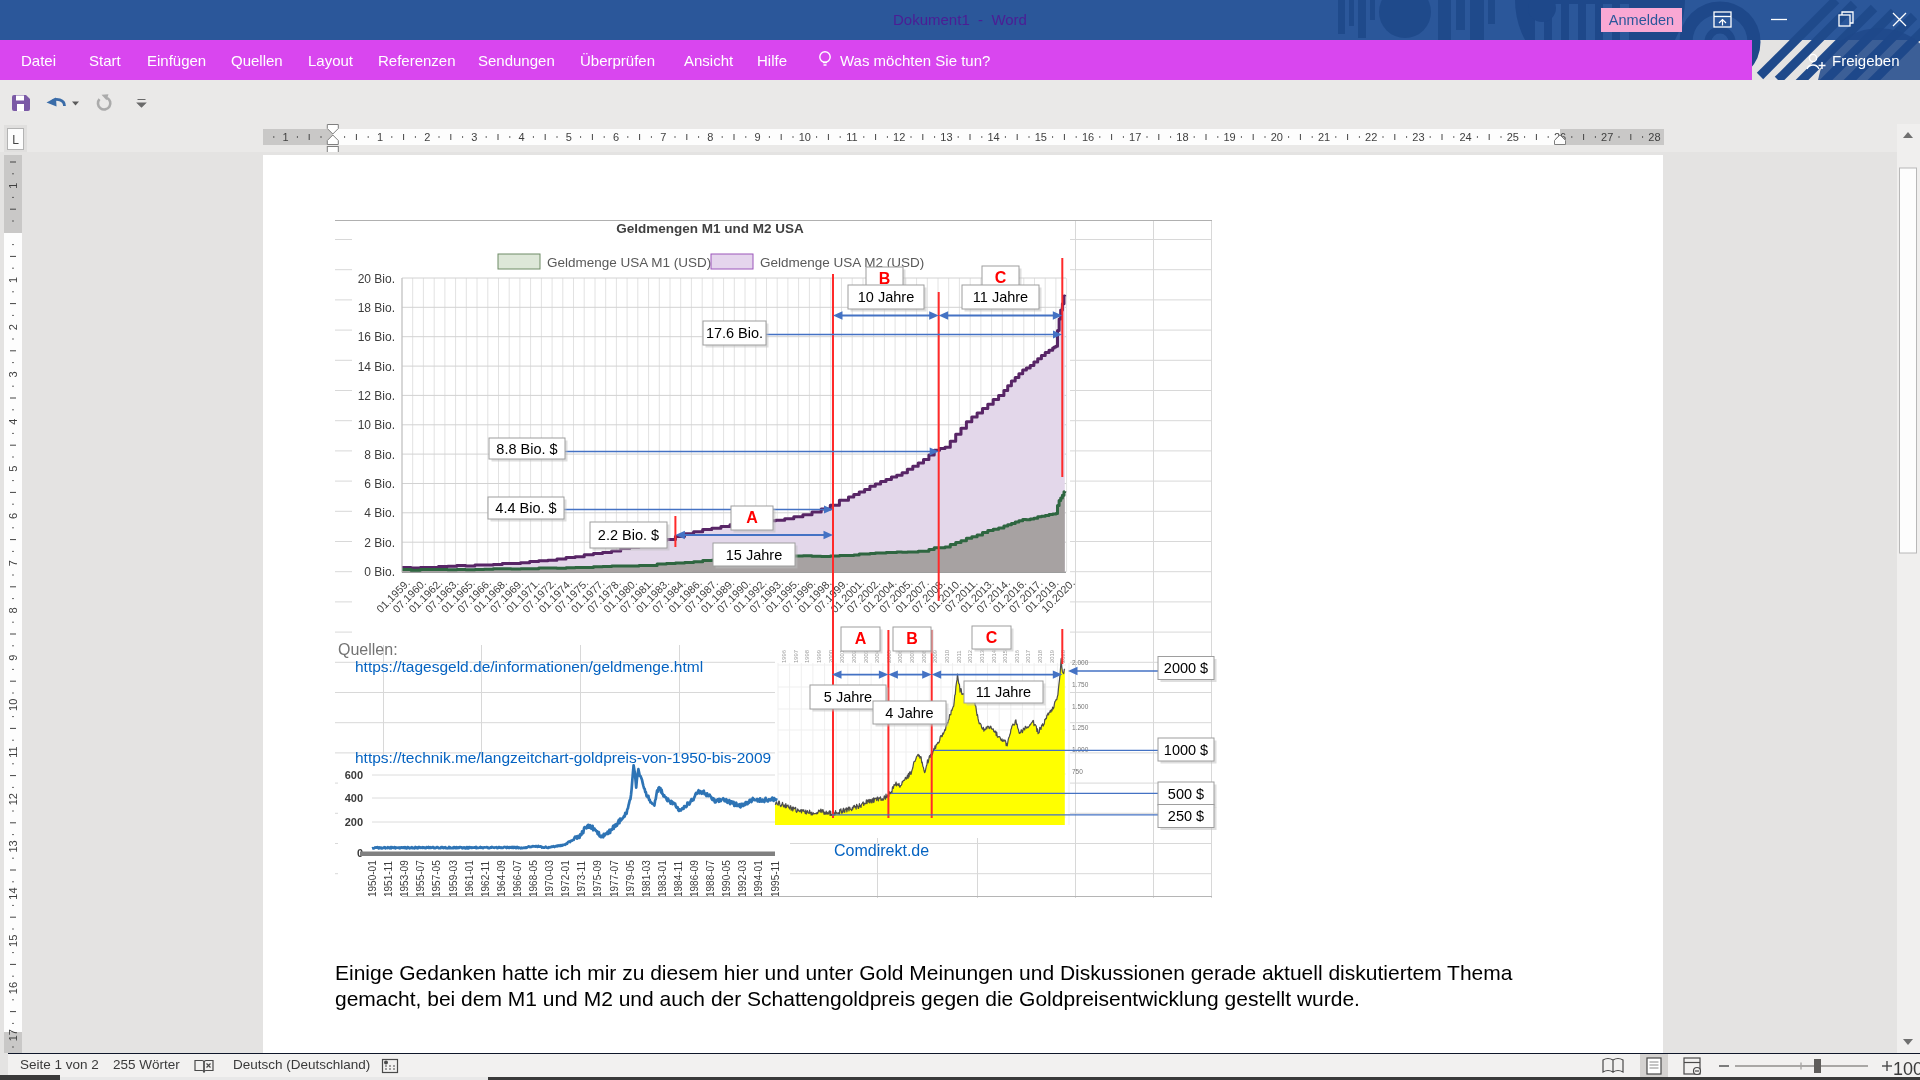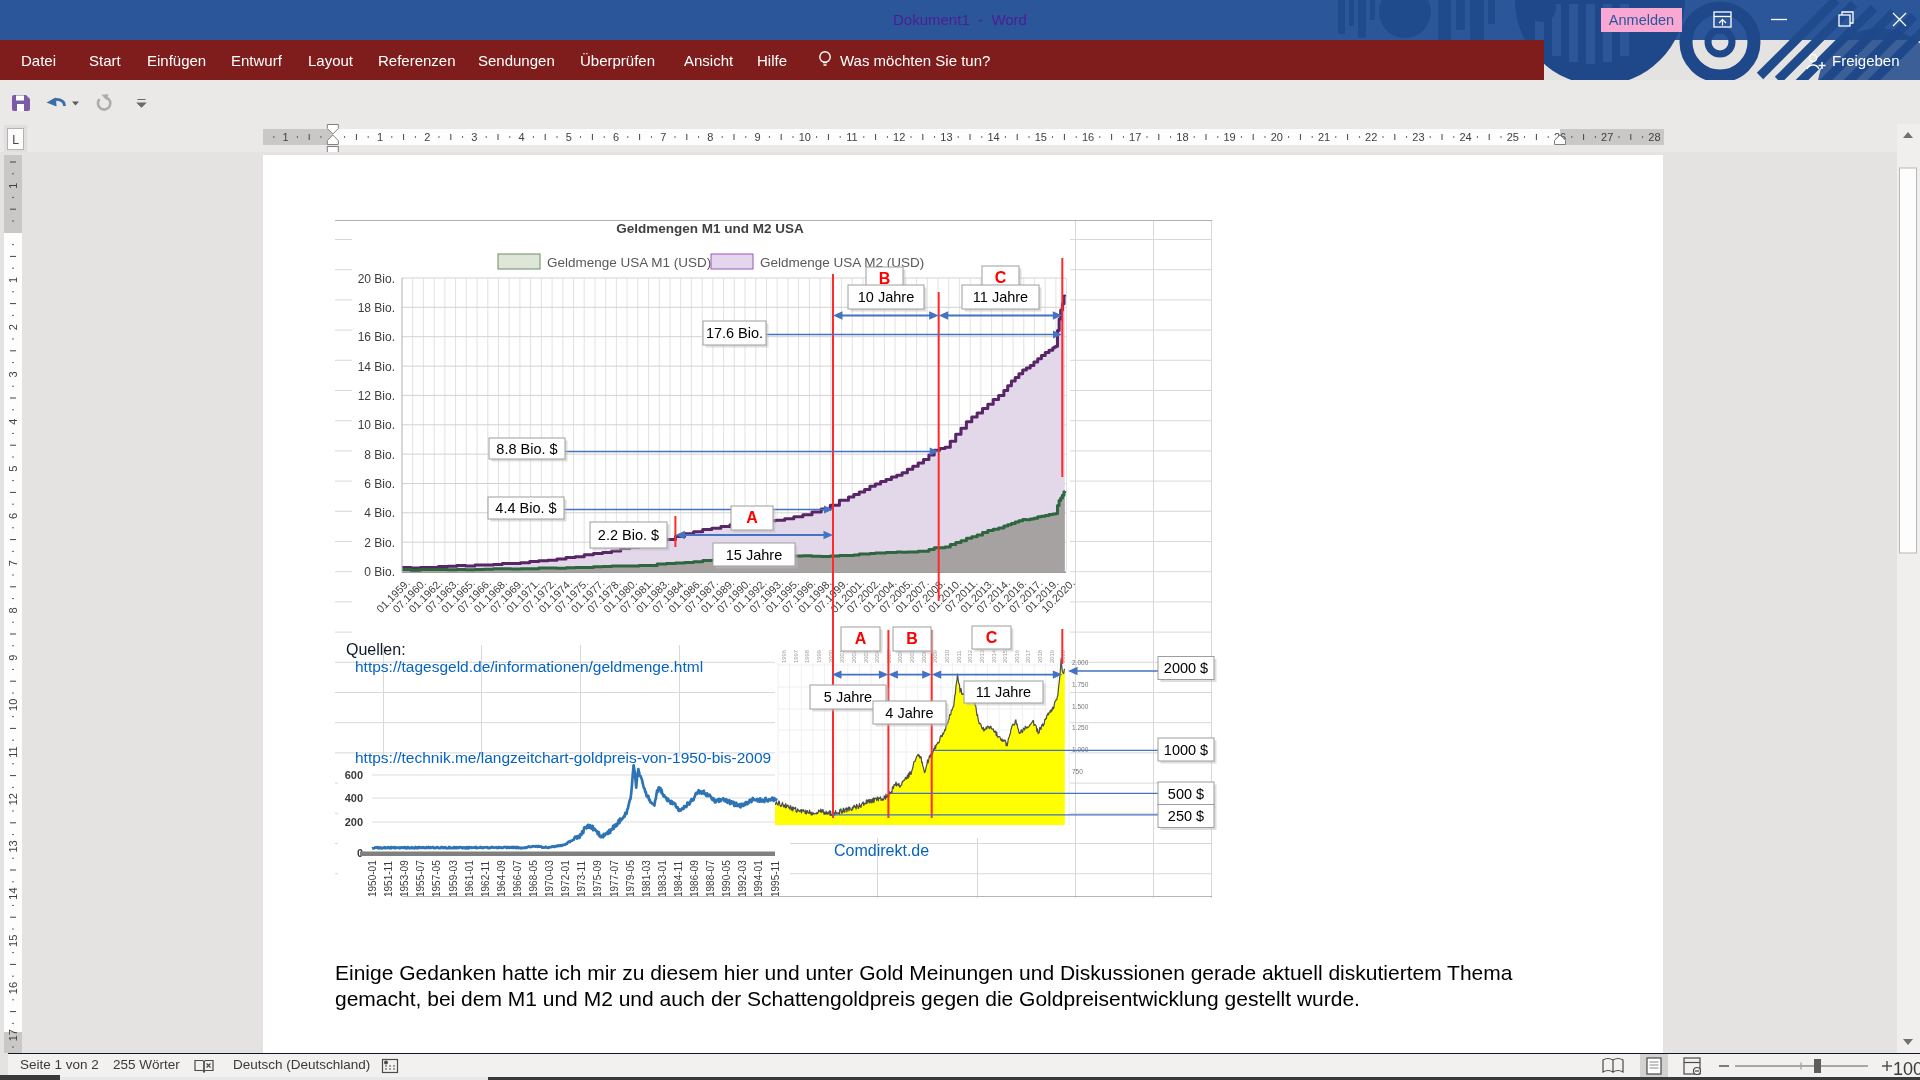--- a/index.html
+++ b/index.html
@@ -1,18 +1,18 @@
 <!DOCTYPE html>
 <html><head><meta charset="utf-8"><style>
 *{margin:0;padding:0;box-sizing:border-box}
 body{width:1920px;height:1080px;overflow:hidden;position:relative;
  font-family:"Liberation Sans",sans-serif;background:#e4e3e2}
 .abs{position:absolute}
 .titlebar{left:0;top:0;width:1920px;height:40px;background:#2b579a}
-.tabsrow{left:0;top:40px;width:1544px;height:40px;background:#7f1d1d}
+.tabsrow{left:0;top:40px;width:1752px;height:40px;background:#d946ef}
 .tab{position:absolute;top:0;height:40px;line-height:41px;color:#ffffff;font-size:15px}
 .qatrow{left:0;top:80px;width:1920px;height:44px;background:#eae9e8}
 .rulerrow{left:0;top:124px;width:1920px;height:28px;background:#eae9e8}
 .docarea{left:0;top:152px;width:1920px;height:901px;background:#e4e3e2}
 .page{position:absolute;left:263px;top:3px;width:1400px;height:898px;background:#ffffff}
 .statusbar{left:8px;top:1053px;width:1920px;height:24px;background:#f2f1f0;
  border-top:1px solid #0f172a;color:#3a3a3a;font-size:13.5px}
 .stxt{position:absolute;top:3px}
 .link{color:#0563c1;}
 </style></head><body>
@@ -65,21 +65,21 @@
 <line x1="71" y1="13.5" x2="87" y2="13.5"></line>
 <rect x="139" y="9" width="11" height="11"></rect>
       <path d="M142 9 v-3 h11 v11 h-3"></path>
 <path d="M193 7 l13 13 M206 7 l-13 13"></path>
 </g>
   </svg>
 <div class="abs tabsrow">
     <span class="tab" style="left:21px">Datei</span>
     <span class="tab" style="left:89px">Start</span>
     <span class="tab" style="left:147px">Einfügen</span>
-    <span class="tab" style="left:231px">Entwurf</span>
+    <span class="tab" style="left:231px">Quellen</span>
     <span class="tab" style="left:308px">Layout</span>
     <span class="tab" style="left:378px">Referenzen</span>
     <span class="tab" style="left:478px">Sendungen</span>
     <span class="tab" style="left:580px">Überprüfen</span>
     <span class="tab" style="left:684px">Ansicht</span>
     <span class="tab" style="left:757px">Hilfe</span>
     <svg class="abs" style="left:815px;top:9px" width="22" height="22" viewBox="0 0 22 22">
 <g stroke="#ffffff" stroke-width="1.4" fill="none">
 <circle cx="10" cy="8" r="5.2"></circle>
         <path d="M8 13.5 h4 M8.5 16 h3"></path>
@@ -725,21 +725,21 @@
         <rect x="825.5" y="520.5" width="56" height="23" fill="#bdbdbd" opacity="0.5"></rect>
         <rect x="823" y="518" width="56" height="23" fill="#ffffff" stroke="#9e9e9e"></rect>
         <text x="851.0" y="534.5" font-size="14.5" fill="#000000" text-anchor="middle">1000 $</text>
         <rect x="825.5" y="564.5" width="56" height="23" fill="#bdbdbd" opacity="0.5"></rect>
         <rect x="823" y="562" width="56" height="23" fill="#ffffff" stroke="#9e9e9e"></rect>
         <text x="851.0" y="578.5" font-size="14.5" fill="#000000" text-anchor="middle">500 $</text>
         <rect x="825.5" y="587.0" width="56" height="23" fill="#bdbdbd" opacity="0.5"></rect>
         <rect x="823" y="584.5" width="56" height="23" fill="#ffffff" stroke="#9e9e9e"></rect>
         <text x="851.0" y="601.0" font-size="14.5" fill="#000000" text-anchor="middle">250 $</text>
       </svg></div>
-    <div class="abs" style="left:346px;top:489px;font-size:16px;color:#0f172a">Quellen:</div>
+    <div class="abs" style="left:338px;top:489px;font-size:16px;color:#737373">Quellen:</div>
     <div class="abs link" style="left:355px;top:506px;font-size:15.5px">https://tagesgeld.de/informationen/geldmenge.html</div>
     <div class="abs link" style="left:355px;top:597px;font-size:15.5px">https://technik.me/langzeitchart-goldpreis-von-1950-bis-2009</div>
     <div class="abs link" style="left:834px;top:690px;font-size:16px">Comdirekt.de</div>
     <div class="abs" style="left:335px;top:808px;width:1228px;font-size:21px;line-height:26px;color:#000000">Einige Gedanken hatte ich mir zu diesem hier und unter Gold Meinungen und Diskussionen gerade aktuell diskutiertem Thema gemacht, bei dem M1 und M2 und auch der Schattengoldpreis gegen die Goldpreisentwicklung gestellt wurde.</div>
   </div>
 <div class="abs" style="left:1897px;top:124px;width:23px;height:929px;background:#f0efee"></div>
 <svg class="abs" style="left:1897px;top:124px" width="23" height="929" viewBox="0 0 23 929">
     <path d="M6 14 l5 -6 l5 6 z" fill="#707070"></path>
     <rect x="2.5" y="44" width="17" height="385" fill="#fdfdfd" stroke="#b8b8b8"></rect>
     <path d="M6 915 l5 6 l5 -6 z" fill="#707070"></path>

